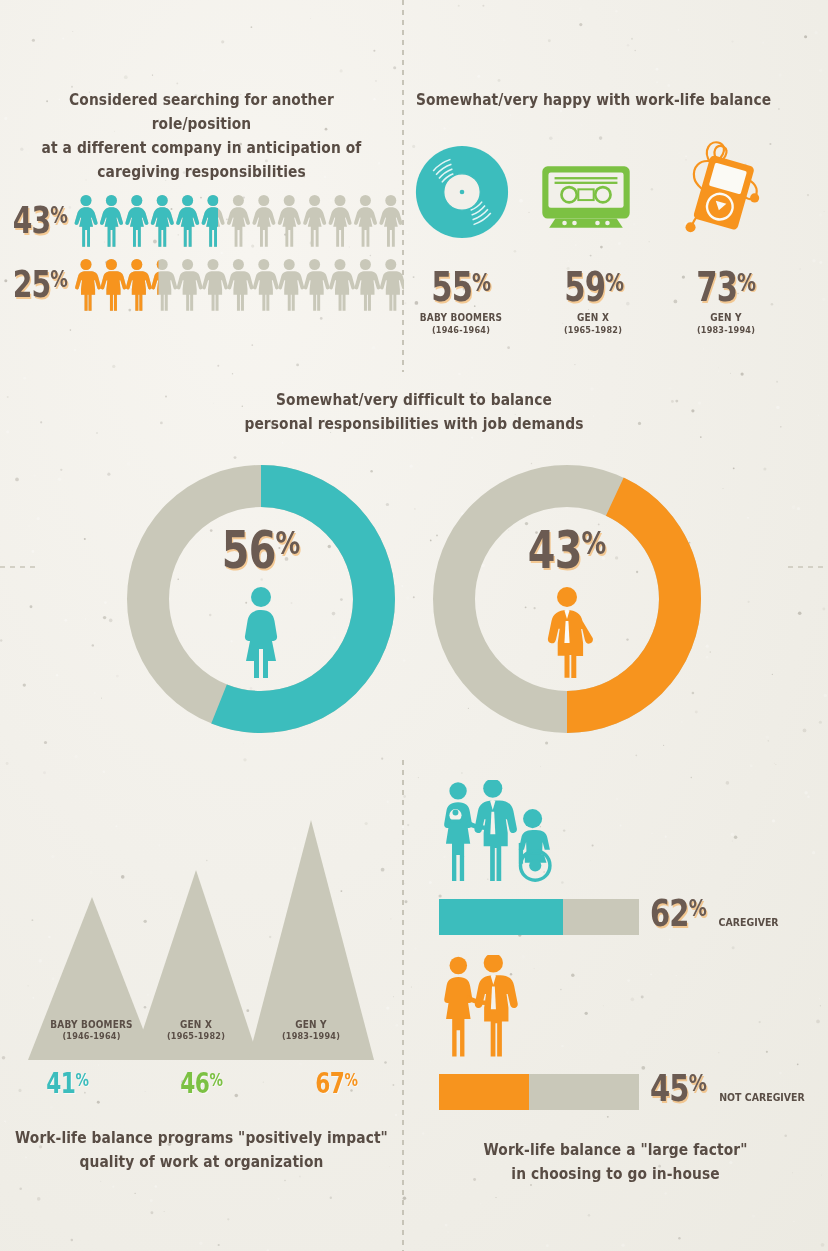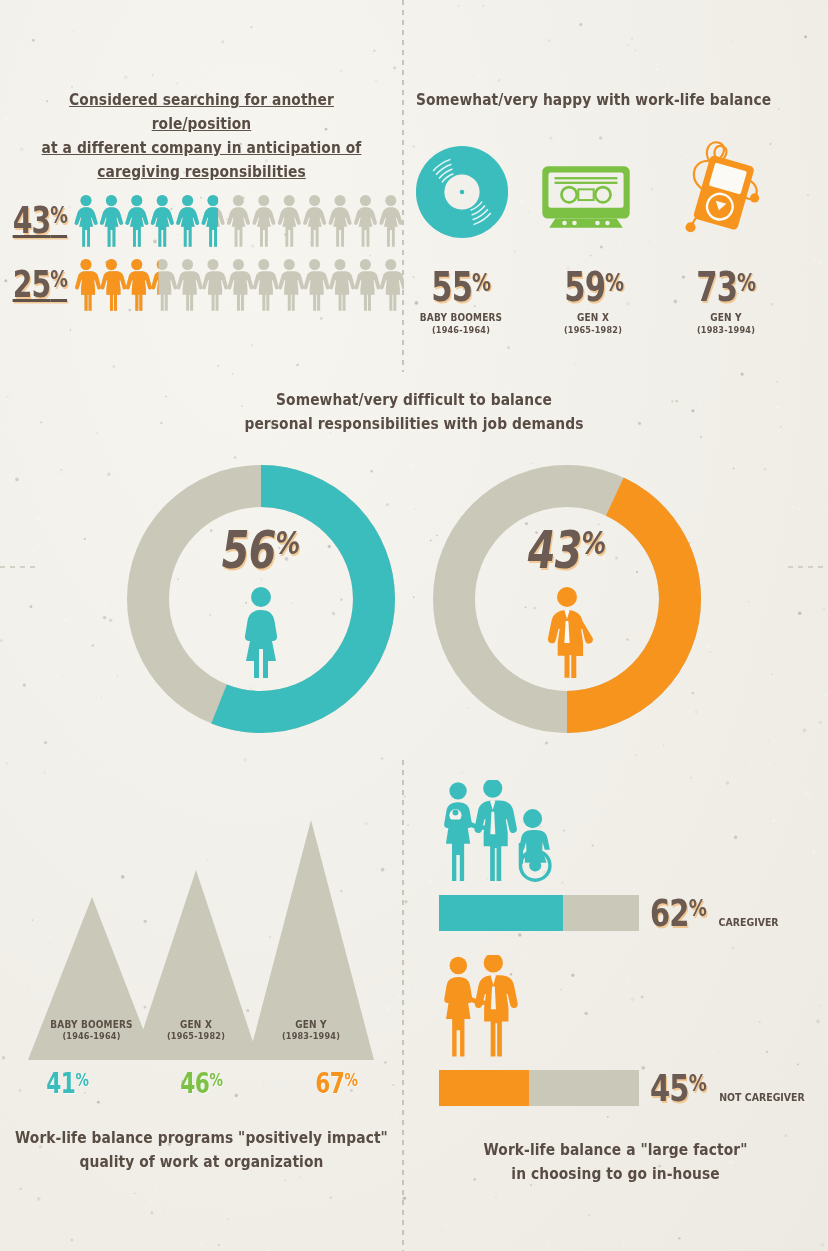--- a/index.html
+++ b/index.html
@@ -51,63 +51,63 @@
   }
   .sup { font-size:.62em; vertical-align:.42em; letter-spacing:-1px; }
   .caps {
     font-family:"DejaVu Sans Condensed","Liberation Sans Narrow","Liberation Sans",sans-serif;
     font-weight:700; font-size:10.5px; letter-spacing:.2px; color:#5a4e46;
     text-align:center; transform:scaleX(.95);
   }
   .caps.sm { font-size:9.5px; }
 
   
-  #sec1 { position:absolute; left:0; top:88px; width:403px;text-decoration:underline; }
+  #sec1 { position:absolute; left:0; top:88px; width:403px; }
   #sec1 .headline { padding:0 28px; }
   .picto-row { display:flex; align-items:center; margin-top:10px; padding-left:8px; }
   .picto-row .rowpct {
     font-size:37px; width:62px; text-align:left; flex:none; margin-right:4px;
   }
   .picto-strip { position:relative; height:54px; flex:1; }
   .picto-strip svg { display:block; height:54px; }
 
   
   #sec2 { position:absolute; left:381px; top:88px; width:425px; }
   .gen-icons { display:flex; justify-content:space-around; align-items:flex-end; height:110px; margin-top:22px; padding:0 18px; }
   .gen-nums { display:flex; justify-content:space-around; margin-top:20px; padding:0 14px; }
   .gen-cell { width:120px; text-align:center; }
   .gen-cell .pct { font-size:40px; }
   .gen-cell .lbl { margin-top:1px; }
   .gen-cell .yrs { margin-top:1px; }
 
   
   #sec3 { position:absolute; left:0; top:388px; width:828px; }
   .donut-wrap { display:flex; justify-content:center; gap:28px; margin-top:24px; }
-  .donut { position:relative; width:278px; height:278px;font-style:italic; }
+  .donut { position:relative; width:278px; height:278px; }
   .donut .mid {
     position:absolute; inset:0; display:flex; flex-direction:column;
     align-items:center; justify-content:center; gap:4px;
   }
   .donut .dpct { font-size:52px; margin-bottom:2px; }
 
   
   #sec4 { position:absolute; left:0; top:800px; width:403px; }
   .mount-area { position:relative; height:260px; }
   .mount-pcts { display:flex; position:absolute; left:0; top:267px; width:403px; }
   .mp { flex:1; text-align:center;
     font-family:"DejaVu Sans Condensed","Liberation Sans Narrow","Liberation Sans",sans-serif;
     font-weight:700; font-size:28px; transform:scaleX(.86); letter-spacing:-.5px;
     text-shadow:1px 1px 0 rgba(255,255,255,.6);
   }
   #sec4 .cap { margin-top:66px; }
 
   
   #sec5 { position:absolute; left:403px; top:780px; width:425px; }
   .bar-block { padding-left:36px; }
-  .bar-row { display:flex; align-items:center; margin-top:2px; }
+  .bar-row { display:flex; align-items:flex-end; margin-top:2px; }
   .bar-track { position:relative; width:200px; height:36px; background:#c9c8b9; flex:none; }
   .bar-fill { position:absolute; left:0; top:0; bottom:0; }
   .bar-tag { display:flex; align-items:baseline; margin-left:6px; }
   .bar-tag .bp { font-size:38px; }
   .bar-tag .bl {
     font-family:"DejaVu Sans Condensed","Liberation Sans Narrow","Liberation Sans",sans-serif;
     font-weight:700; font-size:11px; color:#5a4e46; margin-left:6px; transform:scaleX(.95);
     white-space:nowrap;
   }
   #sec5 .cap { margin-top:28px; }

